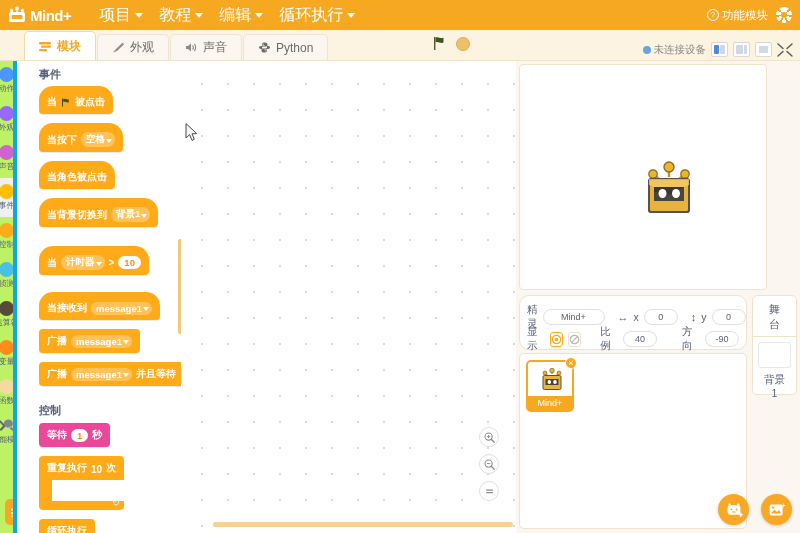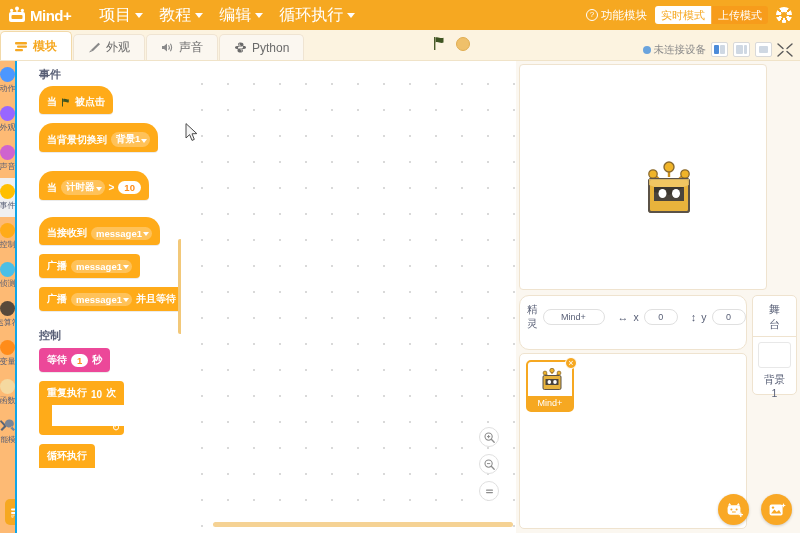--- a/index.html
+++ b/index.html
@@ -41,20 +41,21 @@
       conic-gradient(#fff 0 10%, transparent 0 15%, #fff 0 25%, transparent 0 30%,
       #fff 0 40%, transparent 0 45%, #fff 0 55%, transparent 0 60%,
       #fff 0 70%, transparent 0 75%, #fff 0 85%, transparent 0 90%, #fff 0 100%);
   }
   .gear::after{ content:""; position:absolute; left:5px; top:5px; width:6px;height:6px;border-radius:50%;background:#F6A821;}
   
   .tabbar{
     position:absolute; left:0; top:30px; width:800px; height:31px;
     background:#FCF3E0; display:flex; align-items:flex-end;
     border-bottom:1px solid #f0e3c8;
+    padding-left:24px;
   }
   .tabs{ display:flex; align-items:flex-end; height:31px; }
   .tab{
     height:26px; margin-top:5px; padding:0 14px; display:flex; align-items:center; gap:5px;
     background:#FBF7F0; color:#6b6b6b; font-size:12px;
     border-top-left-radius:5px; border-top-right-radius:5px;
     border:1px solid #efe4d2; border-bottom:none; margin-right:1px; cursor:pointer;
   }
   .tab.active{ background:#fff; color:#F6A821; height:29px; margin-top:2px; border-color:#f2d9a8; font-weight:bold;}
   .tab-ic{ width:13px;height:11px;display:inline-block;position:relative;}
@@ -67,21 +68,21 @@
   }
   .lbtn i{ position:absolute; display:block; background:#4C8BD9; }
   .expand-ic{ width:16px;height:14px;position:relative;cursor:pointer;}
   
   .runctl{ position:absolute; left:432px; top:36px; display:flex; gap:9px; align-items:center;}
   .flag{ width:15px;height:15px; position:relative; cursor:pointer;}
   .stopc{ width:14px;height:14px;border-radius:50%;background:#EFC06A;border:1px solid #e0ad52; cursor:pointer;}
   
   .rail{
     position:absolute; left:0; top:61px; width:17px; height:472px;
-    background:#fdba74; border-right:2px solid #0ea5e9;
+    background:#bef264; border-right:4px solid #0ea5e9;
     overflow:hidden;
   }
   .cat{
     height:39px; display:flex; flex-direction:column; align-items:center; justify-content:center;
     cursor:pointer; gap:1px;
   }
   .cat.sel{ background:#F0F0F0; }
   .cat-dot{ width:15px;height:15px;border-radius:50%; }
   .cat-lbl{ font-size:8.5px; color:#575E75; white-space:nowrap; transform:scale(.95); }
   .wrench{ width:17px;height:15px; position:relative;}
@@ -238,24 +239,20 @@
     <div class="menu-item">
       <span>循环执行</span>
       <span class="caret"></span>
     </div>
   </div>
   <div class="top-right">
     <div class="feedback">
       <span class="qmark">?</span>
       <span>功能模块</span>
     </div>
-    <div class="modeswitch">
-      <div class="mode-on">实时模式</div>
-      <div class="mode-off">上传模式</div>
-    </div>
     <div class="gear"></div>
   </div>
 </div>
 
 <div class="tabbar">
   <div class="tabs">
     <div class="tab active">
       <span class="tab-ic">
         <svg width="13" height="11" viewBox="0 0 13 11">
             <rect x="0" y="1" width="12" height="2.4" rx="1" fill="#F6A821"></rect>
@@ -392,21 +389,28 @@
     <span>当</span>
     <span class="wflag">
       <svg width="10" height="9" viewBox="0 0 10 9">
           <rect x="1" y="0.5" width="1" height="8" fill="#3e5422"></rect>
           <path d="M2.2 1 C4 0.2 5.8 2 7.8 1.2 V4.2 C5.8 5 4 3.2 2.2 4 Z" fill="#3e5422"></path>
         </svg>
     </span>
     <span>被点击</span>
   </div>
 
-
+  <div class="blk hat">
+    <span>当按下</span>
+    <span class="fieldpill">空格</span>
+  </div>
+
+  <div class="blk hat">
+    <span>当角色被点击</span>
+  </div>
 
   <div class="blk hat">
     <span>当背景切换到</span>
     <span class="fieldpill">背景1</span>
   </div>
 
   <div class="blk hat" style="margin-top:10px">
     <span>当</span>
     <span class="fieldpill">计时器</span>
     <span>&gt;</span>
@@ -514,20 +518,39 @@
     <div class="infrow">
       <span class="ilabel">精灵</span>
       <span class="iinput wide">Mind+</span>
       <span class="arrowx" style="margin-left:8px">↔</span>
       <span class="ilabel">x</span>
       <span class="iinput">0</span>
       <span class="arrowx" style="margin-left:8px">↕</span>
       <span class="ilabel">y</span>
       <span class="iinput">0</span>
     </div>
+    <div class="infrow">
+      <span class="ilabel">显示</span>
+      <span class="eye on">
+        <svg width="11" height="11" viewBox="0 0 11 11">
+            <circle cx="5.5" cy="5.5" r="4.2" fill="none" stroke="#F6A821" stroke-width="1.2"></circle>
+            <circle cx="5.5" cy="5.5" r="1.8" fill="#F6A821"></circle>
+          </svg>
+      </span>
+      <span class="eye">
+        <svg width="11" height="11" viewBox="0 0 11 11">
+            <circle cx="5.5" cy="5.5" r="4.2" fill="none" stroke="#b9b9b9" stroke-width="1.2"></circle>
+            <path d="M2.6 8.4 L8.4 2.6" stroke="#b9b9b9" stroke-width="1.2"></path>
+          </svg>
+      </span>
+      <span class="ilabel" style="margin-left:14px">比例</span>
+      <span class="iinput">40</span>
+      <span class="ilabel" style="margin-left:20px">方向</span>
+      <span class="iinput">-90</span>
+    </div>
   </div>
 
   <div class="stagepanel">
     <div class="sp-h">舞台</div>
     <div class="sp-thumb"></div>
     <div class="sp-bd">背景</div>
     <div class="sp-bd">1</div>
   </div>
 
   <div class="sprite-list">

